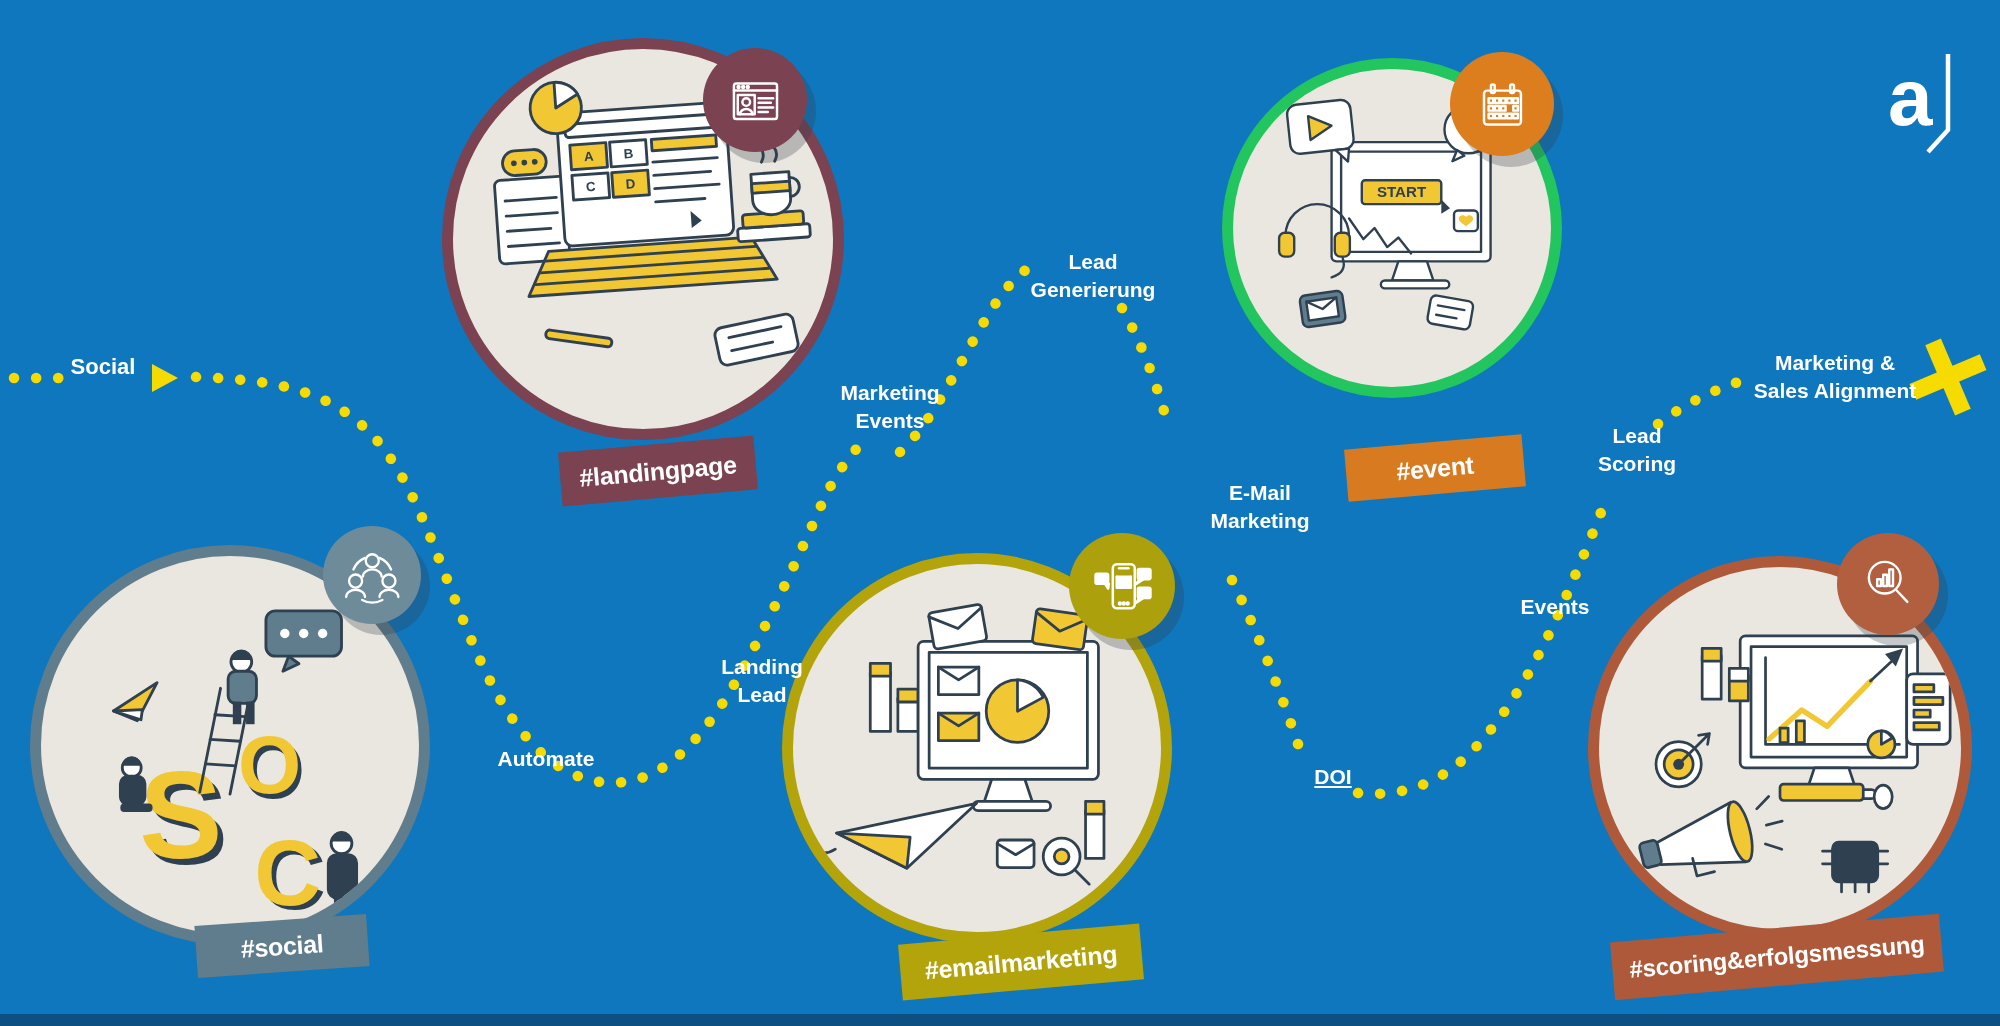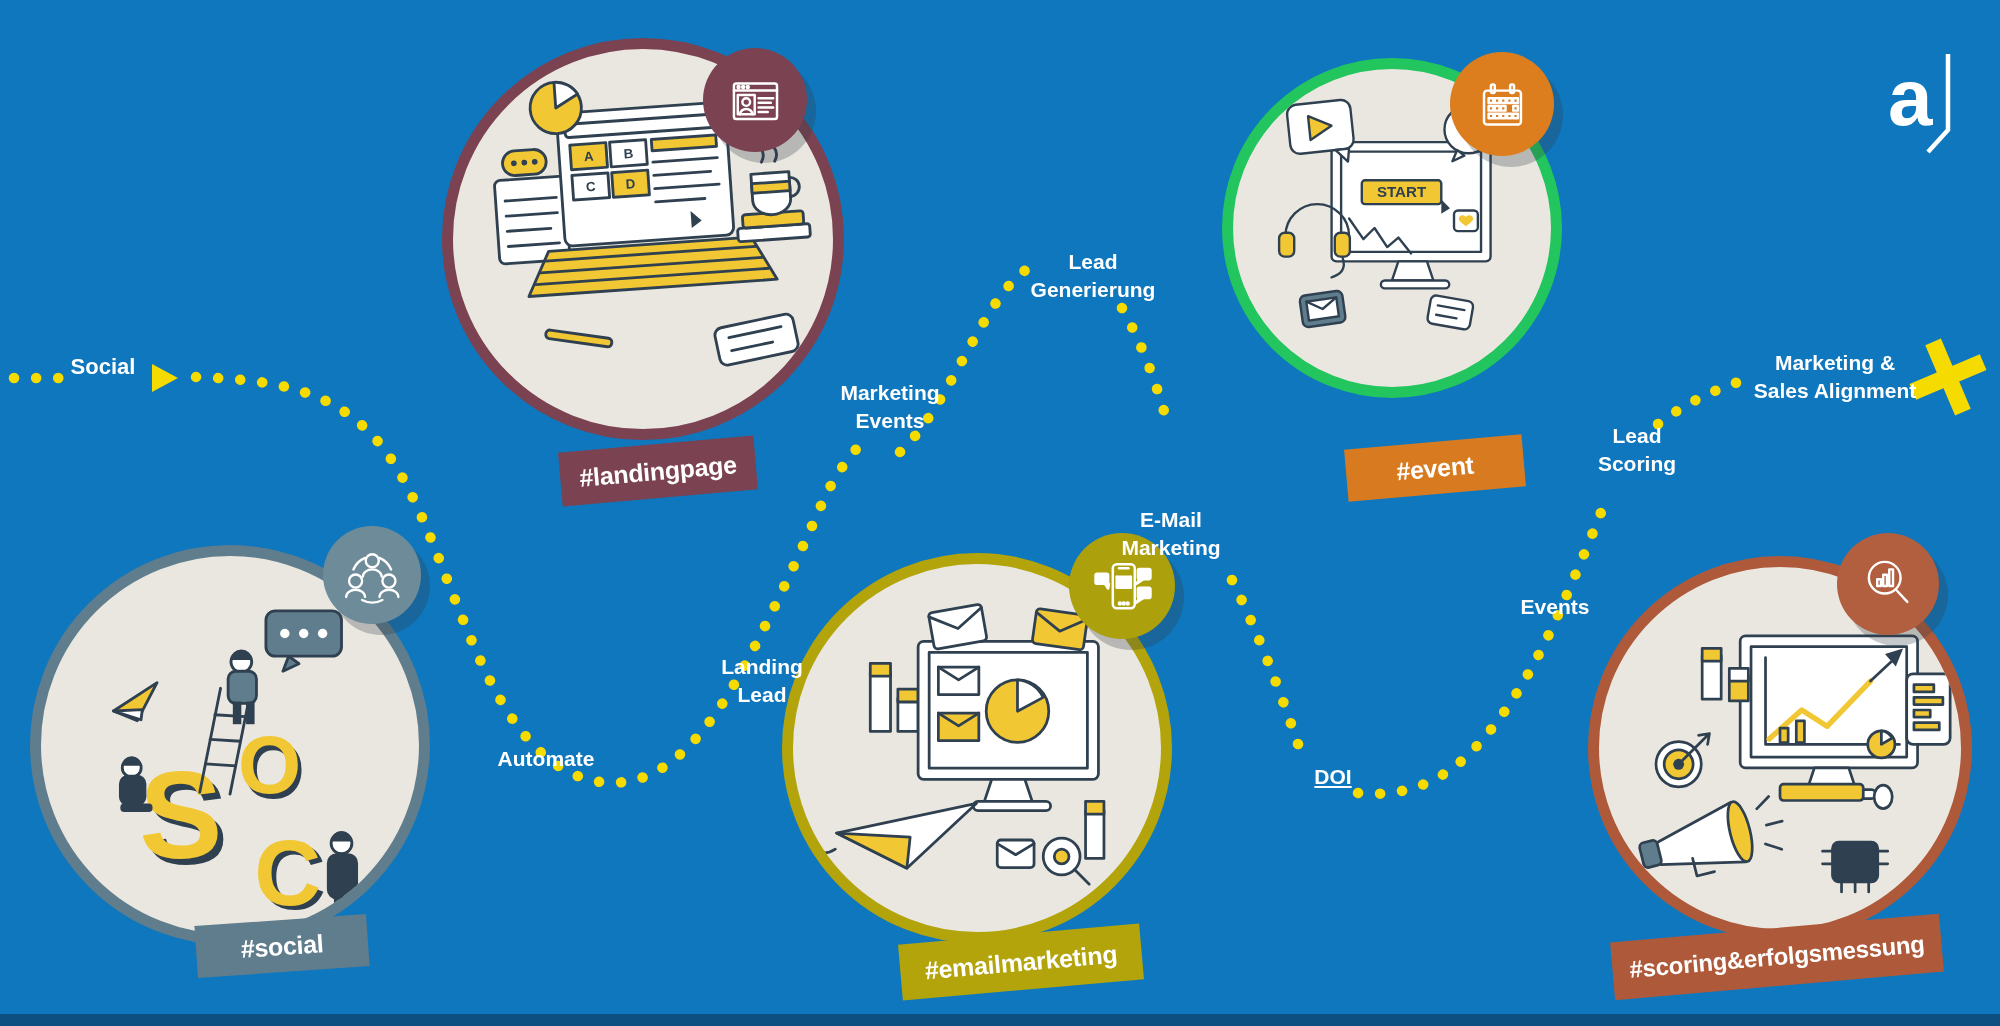--- a/index.html
+++ b/index.html
@@ -47,21 +47,21 @@
 
   
   .plabel { position:absolute; transform:translate(-50%,-50%); color:#fff; font-weight:700;
             font-size:21px; line-height:28px; text-align:center; white-space:nowrap; }
   .plabel span { display:block; }
   .lbl-social      { left:103px;  top:367px; font-size:22px; }
   .lbl-automate    { left:546px;  top:759px; }
   .lbl-landing     { left:762px;  top:647px;margin-top:34px; }
   .lbl-forms       { left:890px;  top:407px; }
   .lbl-leadgen     { left:1093px; top:276px; }
-  .lbl-emailmkt    { left:1171px; top:507px;margin-top:27px; }
+  .lbl-emailmkt    { left:1260px; top:507px; }
   .lbl-doi         { left:1333px; top:777px;text-decoration:underline; }
   .lbl-events      { left:1555px; top:607px; }
   .lbl-leadscoring { left:1637px; top:450px; }
   .lbl-msa         { left:1835px; top:377px; }
 
   
   .illus *   { stroke:#2F4050; stroke-width:3; stroke-linejoin:round; stroke-linecap:round; fill:none; }
   .illus .fy { fill:#F1C733; } .illus .fw { fill:#fff; } .illus .fn { fill:#2F4050; }
   .illus .fs { fill:#5F7D8C; } .illus .ns { stroke:none; } .illus .ly { stroke:#F1C733; stroke-width:6; }
   .illus text { stroke:none; font-family:"Liberation Sans",sans-serif; font-weight:700; }

